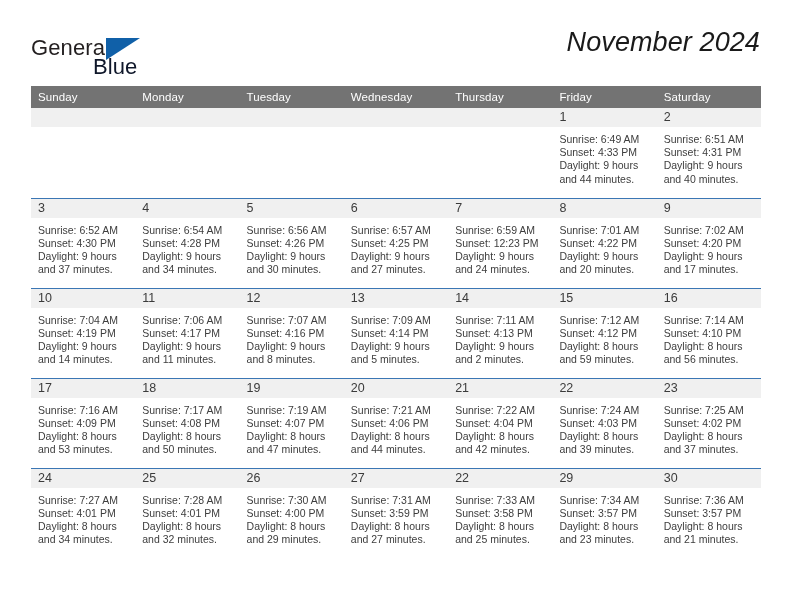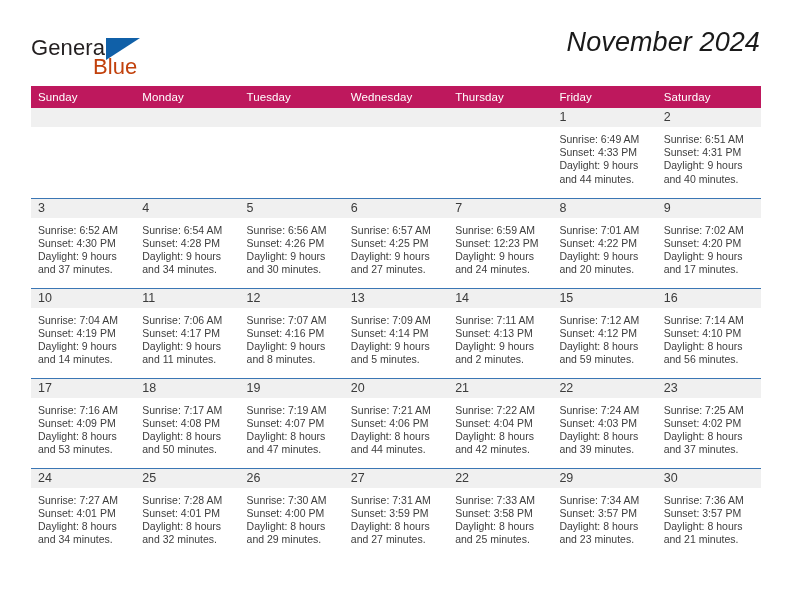--- a/index.html
+++ b/index.html
@@ -40,21 +40,21 @@
     font-size: 22px;
     color: #231f20;
     letter-spacing: 0.1px;
     font-family: "Liberation Sans", sans-serif;
   }
   .brand-blue {
     position: absolute;
     left: 62px;
     top: 28px;
     font-size: 22px;
-    color: #c2410c;
+    color: #0f172a;
     letter-spacing: 0.1px;
   }
   .brand-flag {
     position: absolute;
     left: 75px;
     top: 12px;
     width: 34px;
     height: 22px;
   }
 
@@ -80,21 +80,21 @@
 
   
   .calendar {
     width: 730px;
     border-collapse: collapse;
     table-layout: fixed;
     margin-top: 9px;
   }
 
   .calendar th {
-    background: #be185d;
+    background: #737373;
     color: #ffffff;
     font-size: 11.5px;
     font-weight: normal;
     text-align: left;
     padding: 5px 0 5px 7px;
     height: 21px;
     letter-spacing: 0.1px;
   }
 
   .calendar td {

